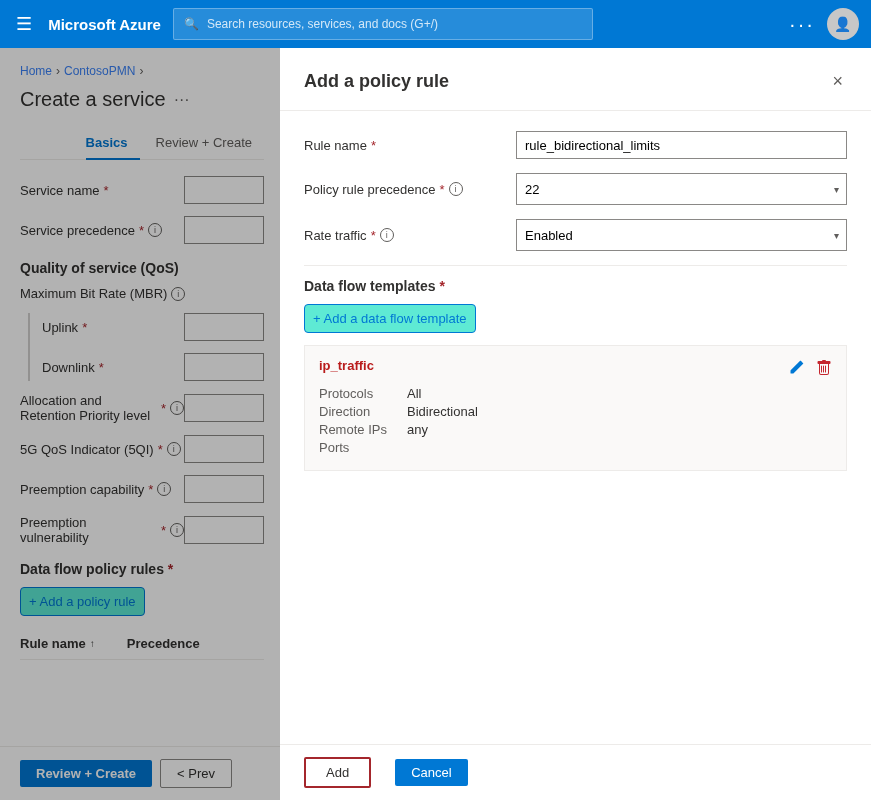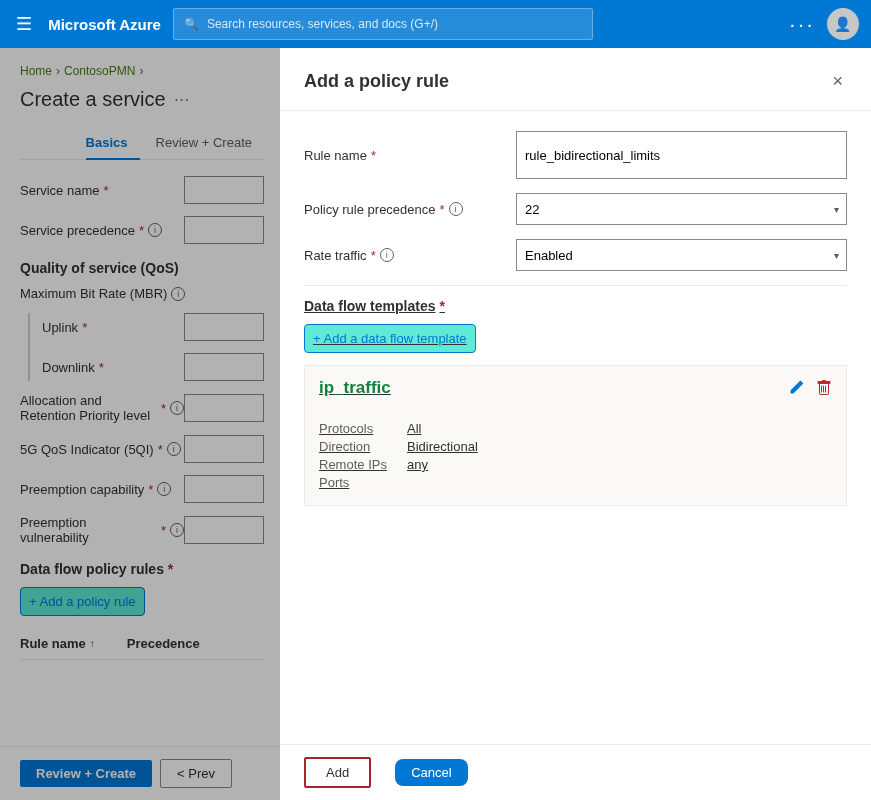--- a/index.html
+++ b/index.html
@@ -61,21 +61,21 @@
     }
     .breadcrumb {
       display: flex;
       align-items: center;
       gap: 4px;
       font-size: 12px;
       color: #0078d4;
       margin-bottom: 10px;
     }
     .breadcrumb span { color: #605e5c; }
-    .breadcrumb a { color: #4d7c0f; text-decoration: none; cursor: pointer; }
+    .breadcrumb a { color: #3b82f6; text-decoration: none; cursor: pointer; }
 
     .page-title-row {
       display: flex;
       align-items: center;
       gap: 8px;
       margin-bottom: 16px;
     }
     .page-title {
       font-size: 20px;
       font-weight: 400;
@@ -265,21 +265,21 @@
       width: 200px;
       font-size: 13px;
       color: #323130;
       display: flex;
       align-items: center;
       gap: 4px;
       flex-shrink: 0;
     }
     .form-control {
       flex: 1;
-      height: 48px;
+      height: 28px;
       border: 1px solid #8a8886;
       padding: 12px 8px;
       font-size: 13px;
       background: white;
     }
     .select-wrapper {
       flex: 1;
       position: relative;
       display: flex;
       align-items: center;
@@ -297,21 +297,20 @@
       position: absolute;
       right: 8px;
       pointer-events: none;
       font-size: 10px;
       color: #605e5c;
     }
 
     
     .dft-section {
       margin-bottom: 16px;
-      text-decoration: underline;
     }
     .dft-title {
       font-size: 14px;
       font-weight: 700;
       margin-bottom: 10px;
       display: flex;
       align-items: center;
       gap: 4px;
     }
     .btn-add-template {
@@ -331,23 +330,23 @@
     
     .template-entry {
       border: 1px solid #edebe9;
       padding: 12px 14px;
       margin-bottom: 8px;
       position: relative;
       background: #faf9f8;
     }
     .template-entry-header {
       font-weight: 600;
-      font-size: 17px;
-      margin-bottom: 23px;
-      color: #15803d;
+      font-size: 13px;
+      margin-bottom: 13px;
+      color: #b91c1c;
     }
     .template-row {
       display: flex;
       gap: 8px;
       font-size: 13px;
       color: #323130;
       margin-bottom: 3px;
     }
     .template-key { width: 80px; color: #605e5c; }
     .template-actions {
@@ -383,21 +382,21 @@
       border-radius: 2px;
       font-weight: 400;
     }
     .btn-cancel {
       background: #0078d4;
       color: white;
       border: none;
       padding: 6px 16px;
       font-size: 13px;
       cursor: pointer;
-      border-radius: 8px;
+      border-radius: 2px;
     }
   </style>
 </head>
 <body>
 
 <div class="topbar">
   <span class="topbar-menu">☰</span>
   <span class="topbar-title">Microsoft Azure</span>
   <div class="topbar-search">
     <span>🔍</span>

